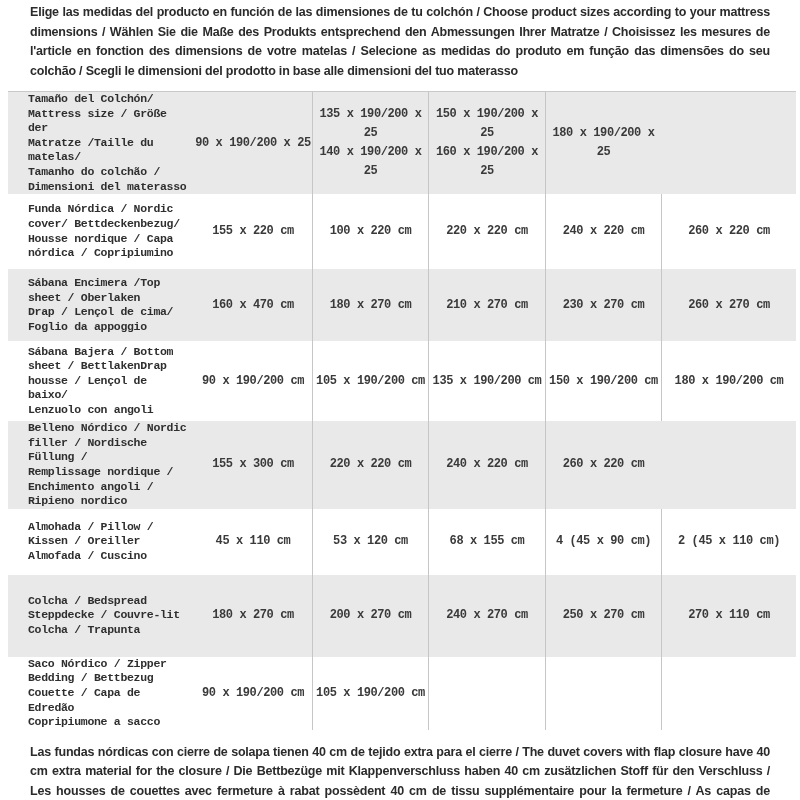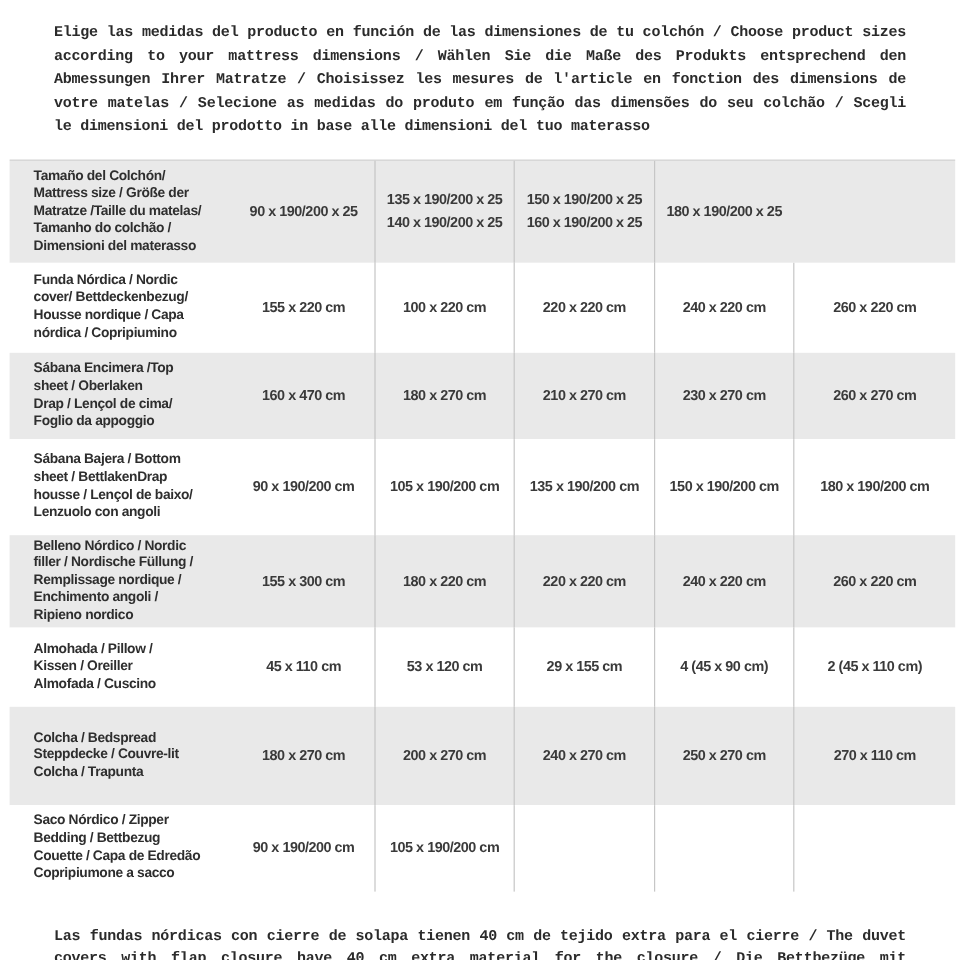--- a/index.html
+++ b/index.html
@@ -6,28 +6,27 @@
   .page {
     width: 800px;
     height: 800px;
     box-sizing: border-box;
     font-family: "Liberation Sans", sans-serif;
     font-weight: bold;
     color: #2e2e2e;
     overflow: hidden;
   }
   .intro, .foot {
-    margin: 17px;
+    margin: 2px;
     padding: 1px 28px 0 28px;
     font-size: 12.5px;
     line-height: 19.5px;
     letter-spacing: -0.2px;
     text-align: justify;
     color: #2b2b2b;
-    font-family: Liberation Mono, monospace;
   }
   .foot { padding-top: 11px; }
   .table {
     margin: 10px 4px 0 8px;
     width: 788px;
     border-top: 1px solid #c9c9c9;
   }
   .row {
     display: grid;
     grid-template-columns: 186px 118px 116px 117px 116px 135px;
@@ -42,20 +41,21 @@
   .r5 { min-height: 77px; }
   .r6 { min-height: 66px; }
   .r7 { min-height: 82px; }
   .r8 { min-height: 72px; }
   .cell {
     box-sizing: border-box;
     height: 100%;
     display: flex;
     align-items: center;
     white-space: pre-line;
+    font-family: Liberation Mono, monospace;
   }
   .label {
     padding-left: 20px;
     padding-right: 4px;
     font-size: 11.5px;
     line-height: 14.6px;
     letter-spacing: -0.3px;
     text-align: left;
   }
   .val {
@@ -127,33 +127,32 @@
       <div class="cell val sep">180 x 190/200 cm</div>
     </div>
 
     <div class="row r5">
       <div class="cell label">Belleno Nórdico / Nordic
 filler / Nordische Füllung /
 Remplissage nordique /
 Enchimento angoli /
 Ripieno nordico</div>
       <div class="cell val">155 x 300 cm</div>
-      <div class="cell val sep">180 x 220 cm</div>
       <div class="cell val sep">220 x 220 cm</div>
       <div class="cell val sep">240 x 220 cm</div>
       <div class="cell val sep">260 x 220 cm</div>
     </div>
 
     <div class="row r6">
       <div class="cell label">Almohada / Pillow /
 Kissen / Oreiller
 Almofada / Cuscino</div>
       <div class="cell val">45 x 110 cm</div>
       <div class="cell val sep">53 x 120 cm</div>
-      <div class="cell val sep">29 x 155 cm</div>
+      <div class="cell val sep">68 x 155 cm</div>
       <div class="cell val sep">4 (45 x 90 cm)</div>
       <div class="cell val sep">2 (45 x 110 cm)</div>
     </div>
 
     <div class="row r7">
       <div class="cell label">Colcha / Bedspread
 Steppdecke / Couvre-lit
 Colcha / Trapunta</div>
       <div class="cell val">180 x 270 cm</div>
       <div class="cell val sep">200 x 270 cm</div>

